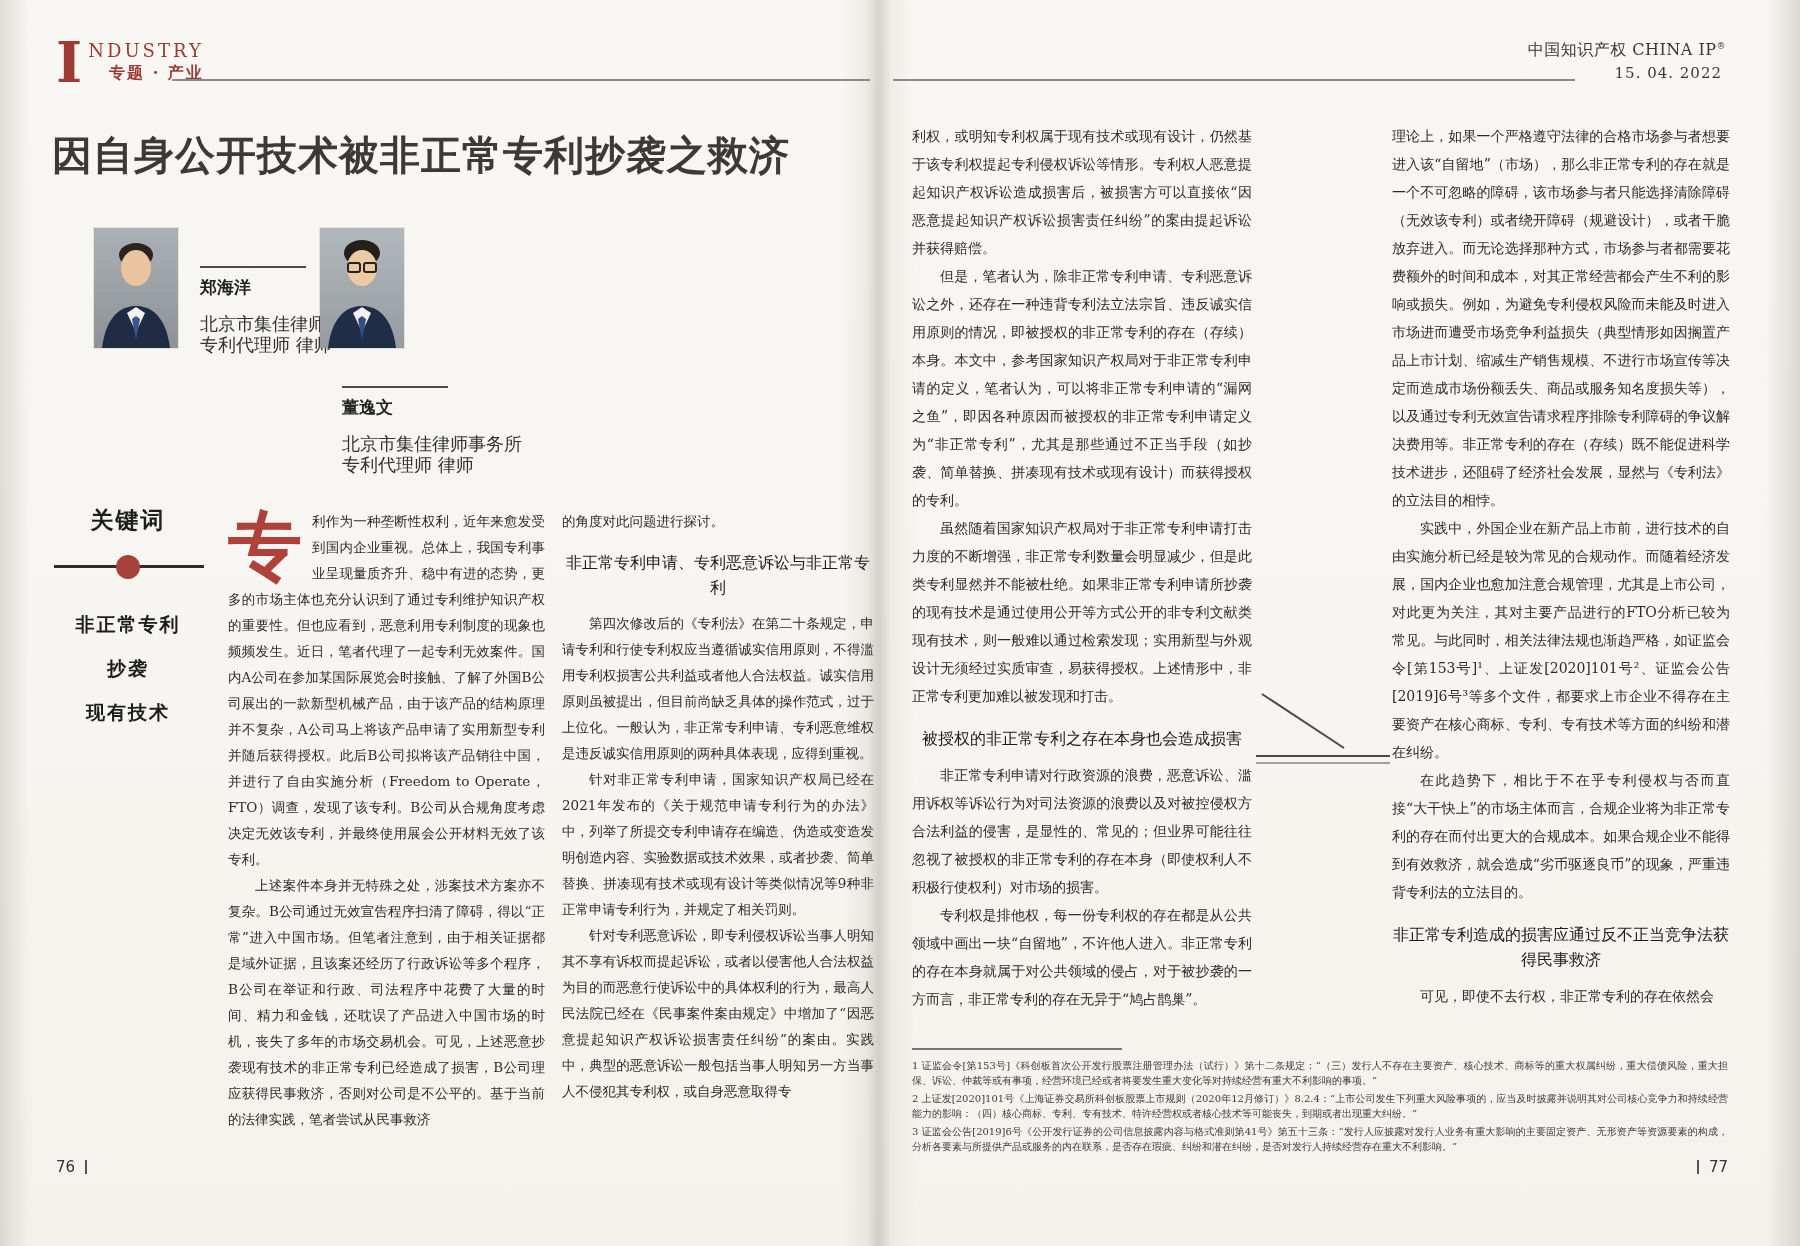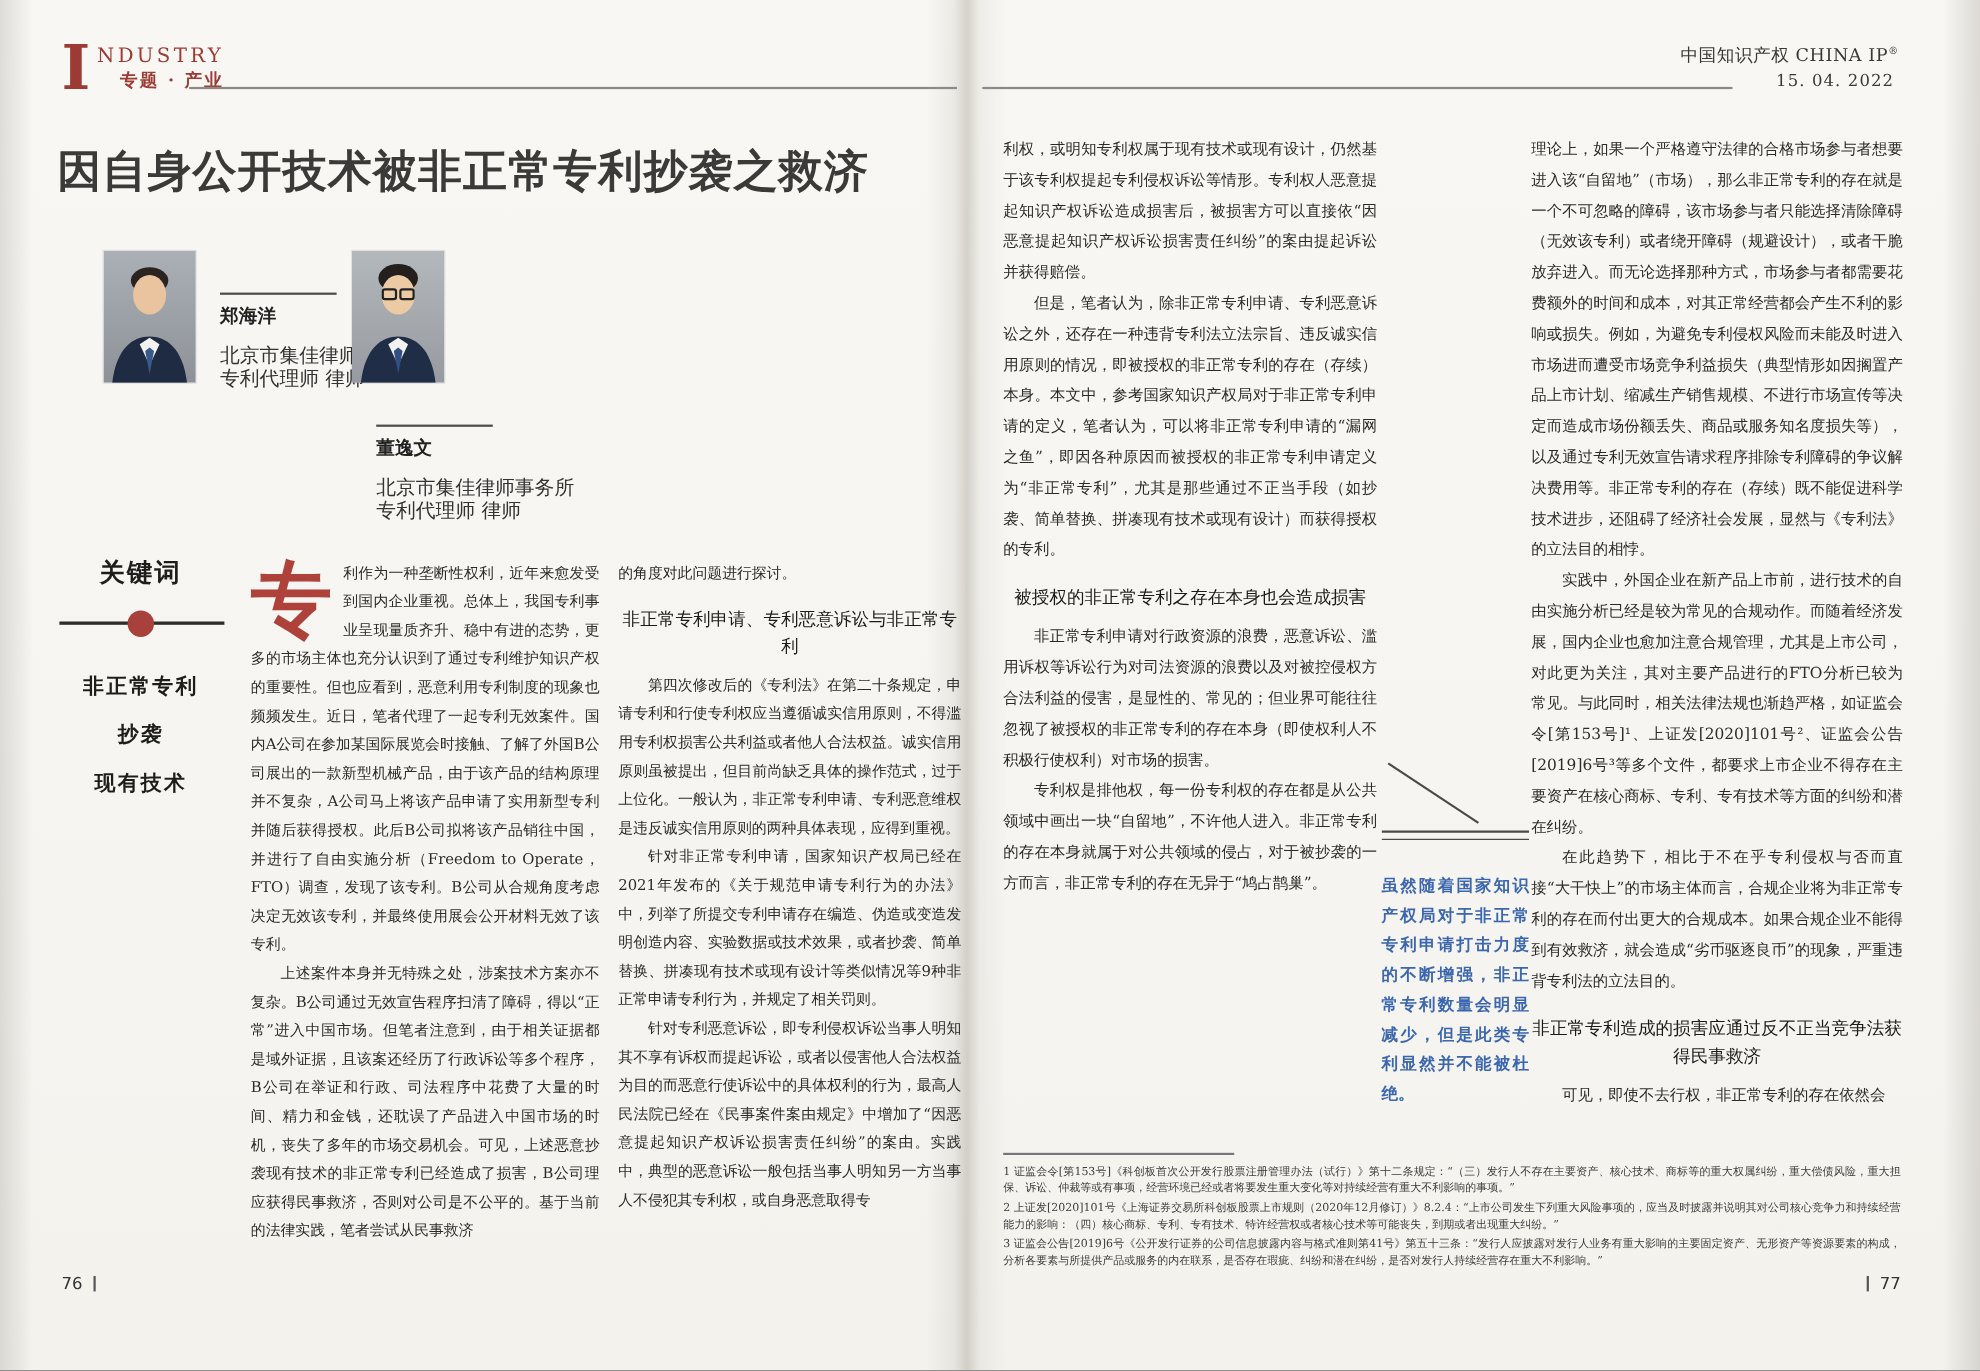--- a/index.html
+++ b/index.html
@@ -169,31 +169,31 @@
     <p>的角度对此问题进行探讨。</p>
     <h3 class="sec">非正常专利申请、专利恶意诉讼与非正常专利</h3>
     <p class="ind">第四次修改后的《专利法》在第二十条规定，申请专利和行使专利权应当遵循诚实信用原则，不得滥用专利权损害公共利益或者他人合法权益。诚实信用原则虽被提出，但目前尚缺乏具体的操作范式，过于上位化。一般认为，非正常专利申请、专利恶意维权是违反诚实信用原则的两种具体表现，应得到重视。</p>
     <p class="ind">针对非正常专利申请，国家知识产权局已经在2021年发布的《关于规范申请专利行为的办法》中，列举了所提交专利申请存在编造、伪造或变造发明创造内容、实验数据或技术效果，或者抄袭、简单替换、拼凑现有技术或现有设计等类似情况等9种非正常申请专利行为，并规定了相关罚则。</p>
     <p class="ind">针对专利恶意诉讼，即专利侵权诉讼当事人明知其不享有诉权而提起诉讼，或者以侵害他人合法权益为目的而恶意行使诉讼中的具体权利的行为，最高人民法院已经在《民事案件案由规定》中增加了“因恶意提起知识产权诉讼损害责任纠纷”的案由。实践中，典型的恶意诉讼一般包括当事人明知另一方当事人不侵犯其专利权，或自身恶意取得专</p>
   </div>
 
   <div class="abs col colC body-m">
     <p>利权，或明知专利权属于现有技术或现有设计，仍然基于该专利权提起专利侵权诉讼等情形。专利权人恶意提起知识产权诉讼造成损害后，被损害方可以直接依“因恶意提起知识产权诉讼损害责任纠纷”的案由提起诉讼并获得赔偿。</p>
     <p class="ind">但是，笔者认为，除非正常专利申请、专利恶意诉讼之外，还存在一种违背专利法立法宗旨、违反诚实信用原则的情况，即被授权的非正常专利的存在（存续）本身。本文中，参考国家知识产权局对于非正常专利申请的定义，笔者认为，可以将非正常专利申请的“漏网之鱼”，即因各种原因而被授权的非正常专利申请定义为“非正常专利”，尤其是那些通过不正当手段（如抄袭、简单替换、拼凑现有技术或现有设计）而获得授权的专利。</p>
+    <p class="ind">虽然随着国家知识产权局对于非正常专利申请打击力度的不断增强，非正常专利数量会明显减少，但是此类专利显然并不能被杜绝。如果非正常专利申请所抄袭的现有技术是通过使用公开等方式公开的非专利文献类现有技术，则一般难以通过检索发现；实用新型与外观设计无须经过实质审查，易获得授权。上述情形中，非正常专利更加难以被发现和打击。</p>
     <h3 class="sec" style="white-space:nowrap;">被授权的非正常专利之存在本身也会造成损害</h3>
     <p class="ind">非正常专利申请对行政资源的浪费，恶意诉讼、滥用诉权等诉讼行为对司法资源的浪费以及对被控侵权方合法利益的侵害，是显性的、常见的；但业界可能往往忽视了被授权的非正常专利的存在本身（即使权利人不积极行使权利）对市场的损害。</p>
     <p class="ind">专利权是排他权，每一份专利权的存在都是从公共领域中画出一块“自留地”，不许他人进入。非正常专利的存在本身就属于对公共领域的侵占，对于被抄袭的一方而言，非正常专利的存在无异于“鸠占鹊巢”。</p>
   </div>
 
   <svg class="abs pq-decor" width="134" height="86">
     <line x1="6" y1="4" x2="88" y2="58" stroke="#4a4a4a" stroke-width="2"></line>
     <line x1="0" y1="66" x2="134" y2="66" stroke="#4a4a4a" stroke-width="2.2"></line>
     <line x1="0" y1="73" x2="134" y2="73" stroke="#4a4a4a" stroke-width="1.2"></line>
   </svg>
-  <div class="abs pq">虽然随着国家知识产权局对于非正常专利申请打击力度的不断增强，非正常专利数量会明显减少，但是此类专利显然并不能被杜绝。</div>
 
   <div class="abs col colD body-m">
     <p>理论上，如果一个严格遵守法律的合格市场参与者想要进入该“自留地”（市场），那么非正常专利的存在就是一个不可忽略的障碍，该市场参与者只能选择清除障碍（无效该专利）或者绕开障碍（规避设计），或者干脆放弃进入。而无论选择那种方式，市场参与者都需要花费额外的时间和成本，对其正常经营都会产生不利的影响或损失。例如，为避免专利侵权风险而未能及时进入市场进而遭受市场竞争利益损失（典型情形如因搁置产品上市计划、缩减生产销售规模、不进行市场宣传等决定而造成市场份额丢失、商品或服务知名度损失等），以及通过专利无效宣告请求程序排除专利障碍的争议解决费用等。非正常专利的存在（存续）既不能促进科学技术进步，还阻碍了经济社会发展，显然与《专利法》的立法目的相悖。</p>
     <p class="ind">实践中，外国企业在新产品上市前，进行技术的自由实施分析已经是较为常见的合规动作。而随着经济发展，国内企业也愈加注意合规管理，尤其是上市公司，对此更为关注，其对主要产品进行的FTO分析已较为常见。与此同时，相关法律法规也渐趋严格，如证监会令[第153号]¹、上证发[2020]101号²、证监会公告[2019]6号³等多个文件，都要求上市企业不得存在主要资产在核心商标、专利、专有技术等方面的纠纷和潜在纠纷。</p>
     <p class="ind">在此趋势下，相比于不在乎专利侵权与否而直接“大干快上”的市场主体而言，合规企业将为非正常专利的存在而付出更大的合规成本。如果合规企业不能得到有效救济，就会造成“劣币驱逐良币”的现象，严重违背专利法的立法目的。</p>
     <h3 class="sec">非正常专利造成的损害应通过反不正当竞争法获得民事救济</h3>
     <p class="ind">可见，即使不去行权，非正常专利的存在依然会</p>
   </div>
 
   <div class="abs fn-rule"></div>

